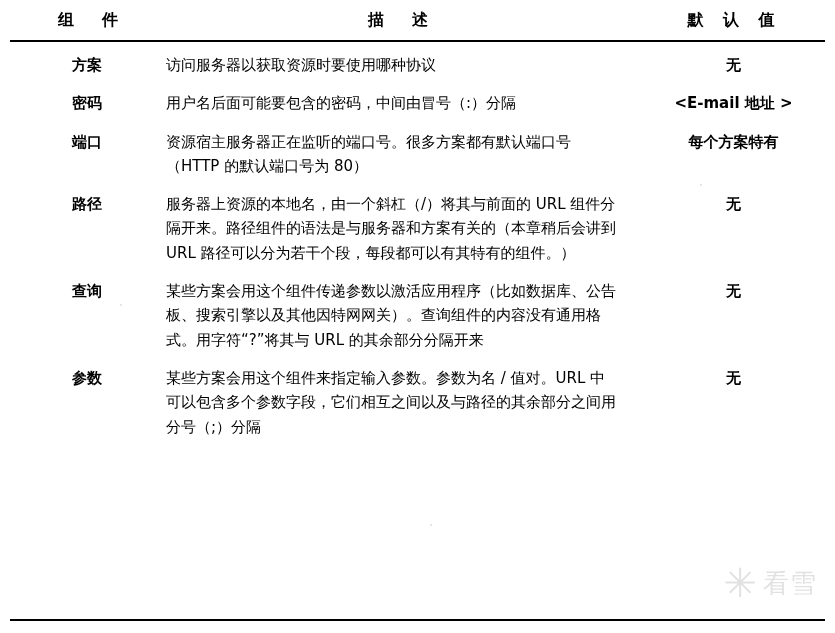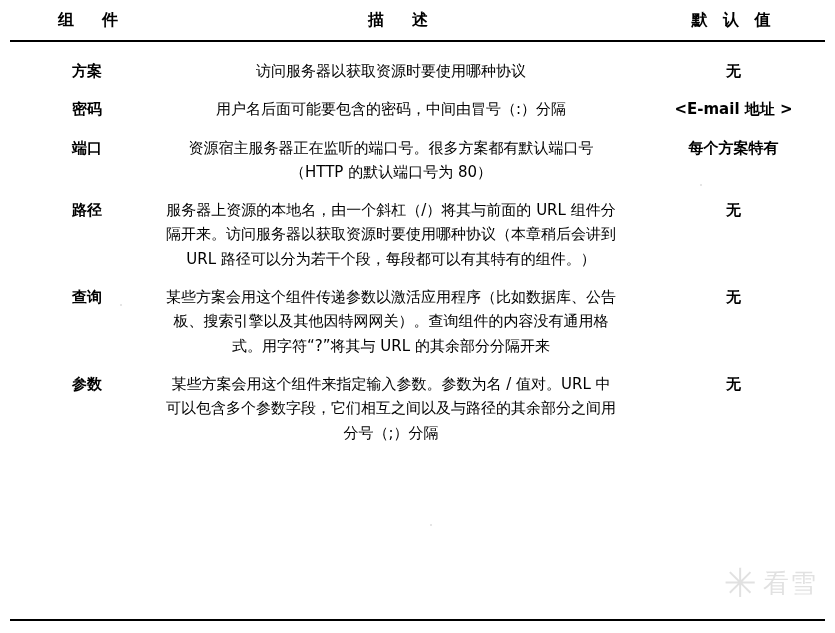--- a/index.html
+++ b/index.html
@@ -35,45 +35,45 @@
   thead th {
     font-weight: bold;
     font-size: 16px;
     padding: 6px 0 9px 0;
     text-align: center;
     letter-spacing: 6px;
     border-bottom: 2px solid #000;
     vertical-align: middle;
   }
   thead th.h1 { padding-left: 12px; margin-top: 25px; }
-  thead th.h3 { letter-spacing: 5px; }
+  thead th.h3 { letter-spacing: 5px; font-family: Liberation Mono, monospace; }
 
   tbody tr td {
     vertical-align: top;
     padding: 9px 0 5px 0;
     font-size: 15px;
     line-height: 1.62;
   }
   td.col-name {
     text-align: center;
     font-weight: bold;
     padding-left: 4px;
     white-space: nowrap;
   }
   td.col-desc {
-    text-align: center;
+    text-align: left;
     padding-right: 26px;
     padding-left: 6px;
   }
   td.col-default {
     text-align: center;
     white-space: nowrap;
     font-weight: bold;
   }
-  tbody tr:first-child td { padding-top: 17px; }
+  tbody tr:first-child td { padding-top: 11px; }
 
   .bottom-rule {
     position: absolute;
     left: 10px;
     right: 10px;
     bottom: 16px;
     border-bottom: 2px solid #000;
   }
 
   
@@ -134,21 +134,21 @@
         <td class="col-desc">用户名后面可能要包含的密码，中间由冒号（:）分隔</td>
         <td class="col-default">&lt;E-mail 地址 &gt;</td>
       </tr>
       <tr>
         <td class="col-name">端口</td>
         <td class="col-desc">资源宿主服务器正在监听的端口号。很多方案都有默认端口号（HTTP 的默认端口号为 80）</td>
         <td class="col-default">每个方案特有</td>
       </tr>
       <tr>
         <td class="col-name">路径</td>
-        <td class="col-desc">服务器上资源的本地名，由一个斜杠（/）将其与前面的 URL 组件分隔开来。访问服务器以获取资源时要使用哪种协议（本章稍后会讲到 URL 路径可以分为若干个段，每段都可以有其特有的组件。）</td>
+        <td class="col-desc">服务器上资源的本地名，由一个斜杠（/）将其与前面的 URL 组件分隔开来。路径组件的语法是与服务器和方案有关的（本章稍后会讲到 URL 路径可以分为若干个段，每段都可以有其特有的组件。）</td>
         <td class="col-default">无</td>
       </tr>
       <tr>
         <td class="col-name">查询</td>
         <td class="col-desc">某些方案会用这个组件传递参数以激活应用程序（比如数据库、公告板、搜索引擎以及其他因特网网关）。查询组件的内容没有通用格式。用字符“?”将其与 URL 的其余部分分隔开来</td>
         <td class="col-default">无</td>
       </tr>
       <tr>
         <td class="col-name">参数</td>
         <td class="col-desc">某些方案会用这个组件来指定输入参数。参数为名 / 值对。URL 中可以包含多个参数字段，它们相互之间以及与路径的其余部分之间用分号（;）分隔</td>

